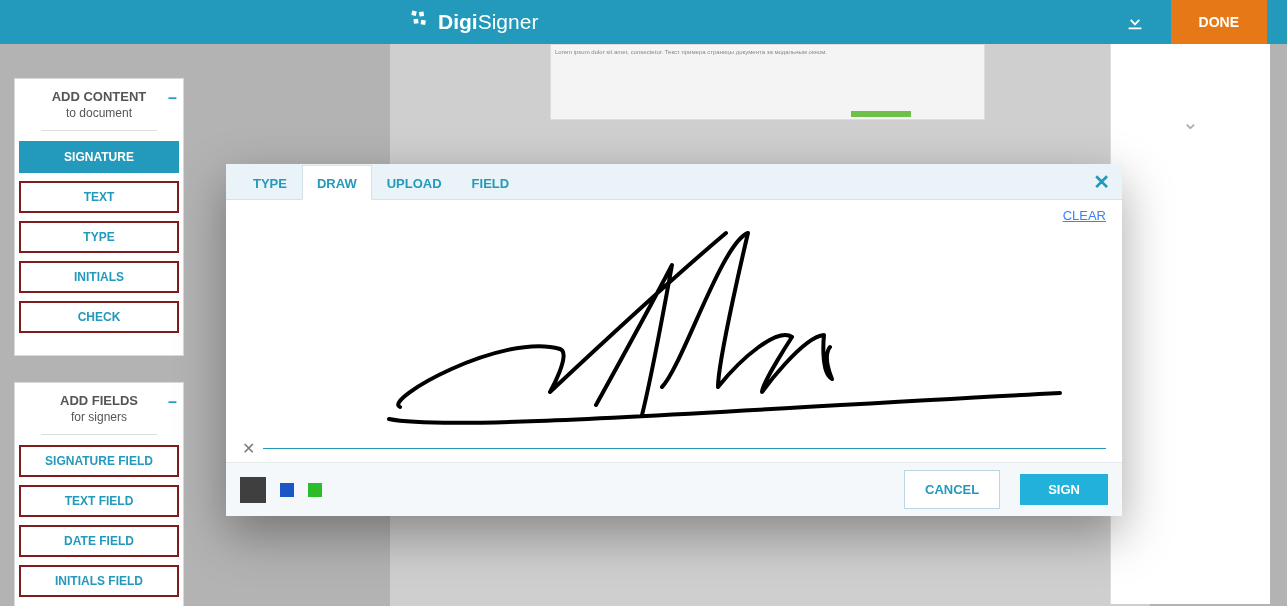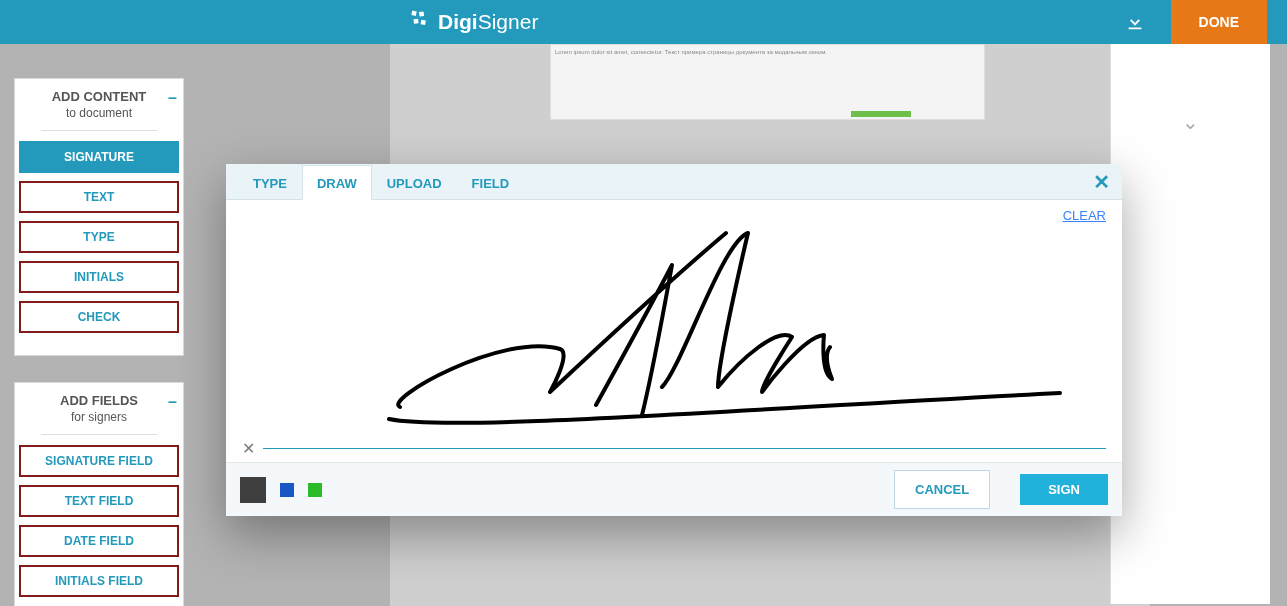--- a/index.html
+++ b/index.html
@@ -44,21 +44,21 @@
   .sig-line-row { display:flex; align-items:center; margin-top:2px; }
   .sig-x { font-size: 16px; color: #7a7a7a; margin-right: 8px; }
   .sig-line { flex:1; height:1px; background:#2399bb; }
   .modal-footer { height: 54px; background: #f5f8fa; border-top: 1px solid #e4e9ec; display: flex; align-items: center; padding: 0 14px; }
   .swatch { width: 22px; height: 22px; margin-right: 14px; cursor: pointer; }
   .swatch.selected { width: 26px; height: 26px; }
   .swatch.black { background:#3f3f3f; }
   .swatch.blue { background:#1957c4; width:14px; height:14px; }
   .swatch.green { background:#2bbb2b; width:14px; height:14px; }
   .footer-spacer { flex:1; }
-  .btn-cancel { background:#fff; border:1px solid #bcd6e3; color:#2399bb; font-weight:700; font-size:13px; padding:11px 20px; margin-right:30px; cursor:pointer; }
+  .btn-cancel { background:#fff; border:1px solid #bcd6e3; color:#2399bb; font-weight:700; font-size:13px; padding:11px 20px; margin-right:20px; cursor:pointer; }
   .btn-sign { background:#22b1db; border:none; color:#fff; font-weight:700; font-size:13px; padding:8px 28px; cursor:pointer; }
 
 </style>
 </head>
 <body>
 
 <div class="header">
   <div class="logo">
     <span class="icon">
       <svg width="22" height="22" viewBox="0 0 24 24">

